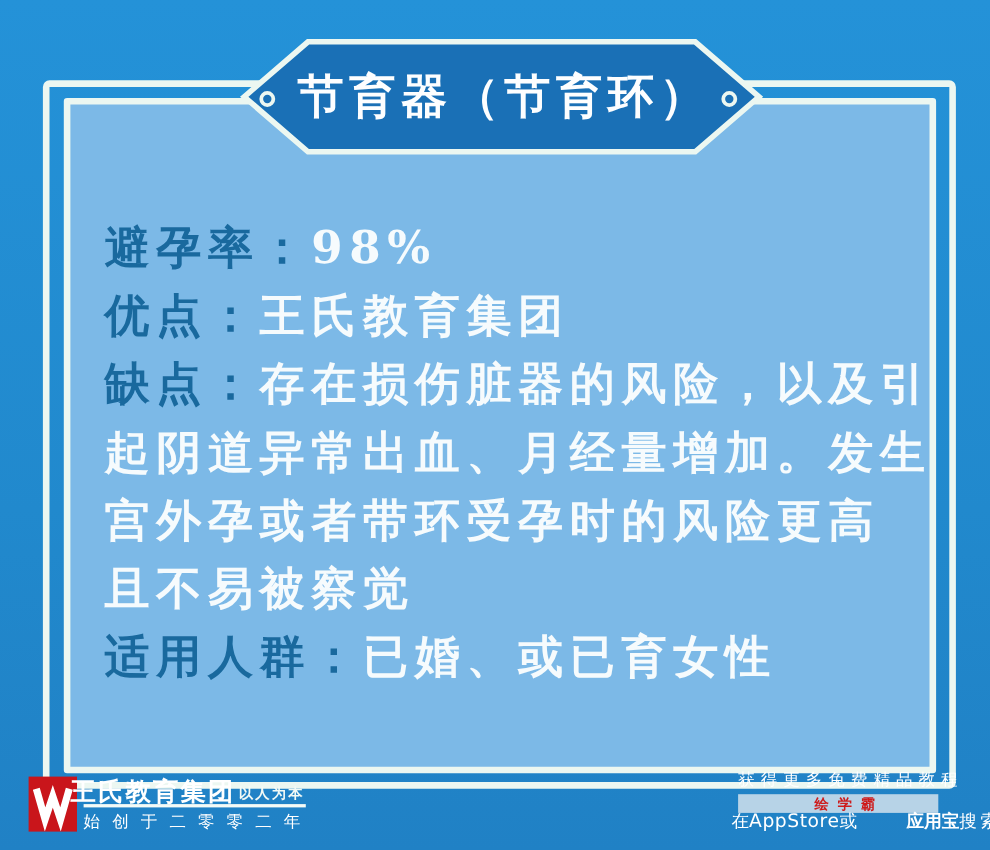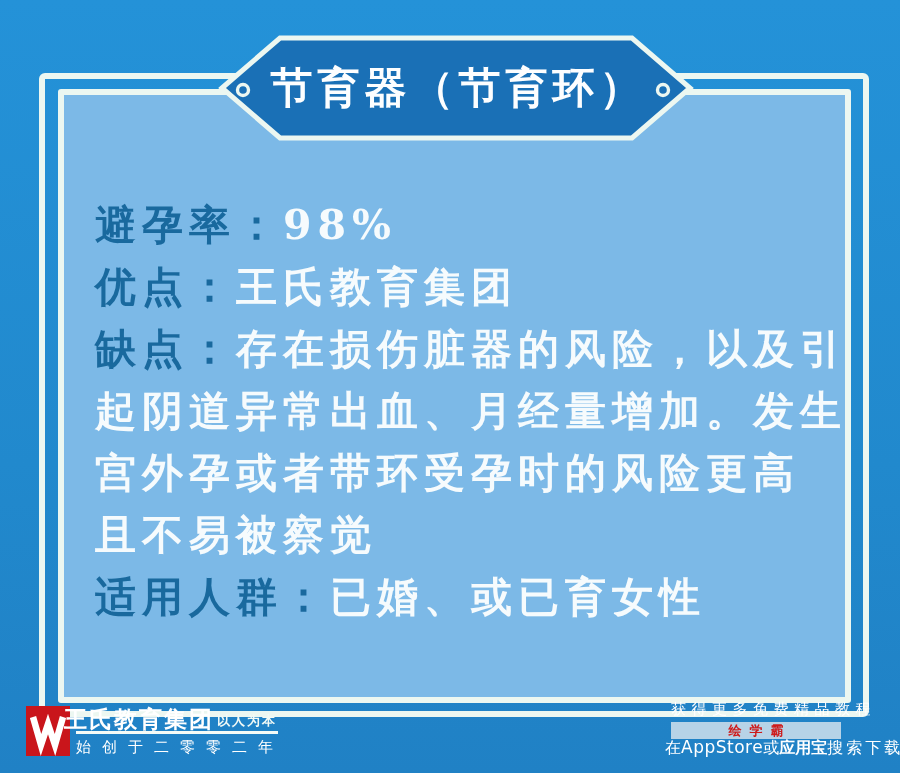--- a/index.html
+++ b/index.html
@@ -64,29 +64,29 @@
   }
   .promo-line1{
     position:absolute;left:671px;top:700px;z-index:6;
     font-family:"DejaVu Sans","Liberation Sans",sans-serif;
     color:#ffffff;font-size:15px;letter-spacing:5.5px;white-space:nowrap;
   }
   .promo-badge{
     position:absolute;left:671px;top:722px;width:170px;height:17px;z-index:6;
     background:#b7d3e7;display:flex;align-items:center;justify-content:center;
     font-family:"DejaVu Sans","Liberation Sans",sans-serif;
-    color:#ce1b1b;font-size:13px;font-weight:700;letter-spacing:8px;text-indent:8px;
+    color:#ce1b1b;font-size:13px;font-weight:700;letter-spacing:8px;text-indent:8px;padding-left:12px;
   }
   .promo-line2{
     position:absolute;left:665px;top:737px;z-index:6;
     font-family:"DejaVu Sans","Liberation Sans",sans-serif;
     color:#ffffff;font-size:16px;white-space:nowrap;
   }
   .promo-line2 .store-latin{font-size:17px;letter-spacing:0.5px;}
-  .promo-line2 .store-cjk{font-weight:700;}
+  .promo-line2 .store-cjk{font-weight:700;margin-left:45px;}
   .promo-line2 .spread{letter-spacing:3px;}
 </style>
 </head>
 <body>
 
 <div class="page">
 
   <div class="card-outer"></div>
   <div class="card-inner"></div>
 

